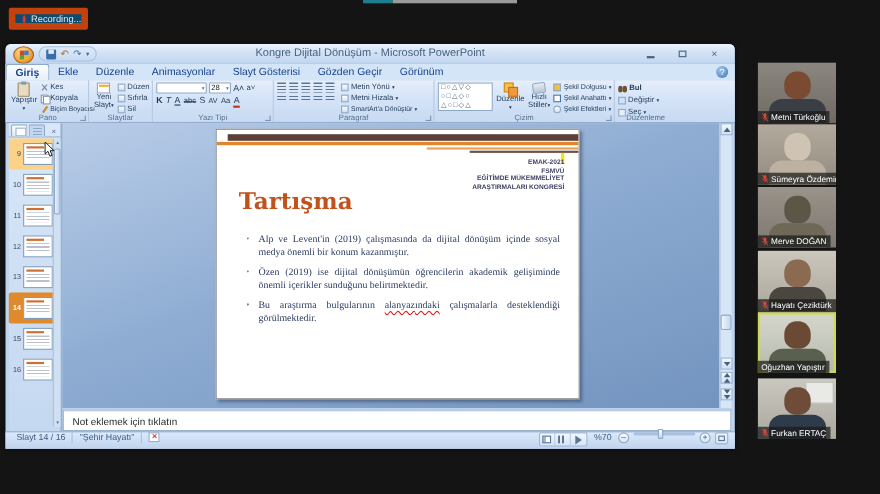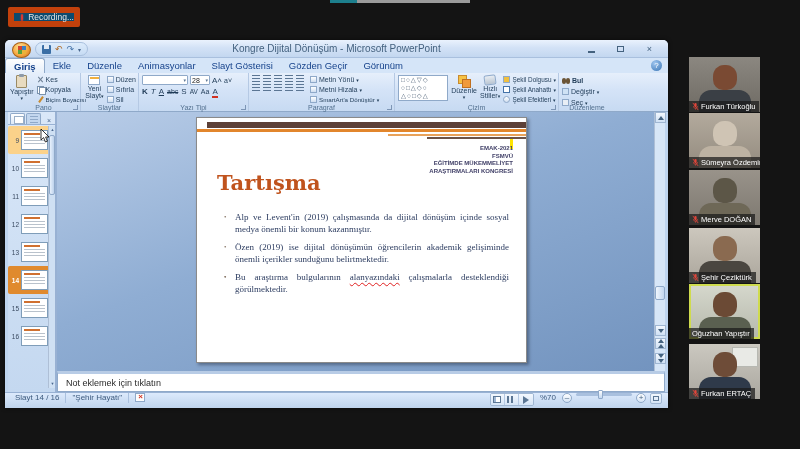--- a/index.html
+++ b/index.html
@@ -560,21 +560,21 @@
 
     <div class="tile" style="top:57px; background:linear-gradient(#8b8780,#6f6b64);">
       <span class="person" style="--head:#7a4a33; --shirt:#3a3f45;"></span>
       <span class="namebar">
         <svg class="micoff" viewBox="0 0 10 12">
             <rect x="3.4" y="1" width="3.2" height="6" rx="1.6" fill="#e0453a"></rect>
             <path d="M2 5.5a3 3 0 0 0 6 0" stroke="#e0453a" stroke-width="1" fill="none"></path>
             <line x1="5" y1="8.5" x2="5" y2="10.5" stroke="#e0453a"></line>
             <line x1="1.2" y1="0.8" x2="8.8" y2="11" stroke="#e0453a" stroke-width="1.2"></line>
           </svg>
-        <span>Furkan Türkoğlu</span>
+        <span>Metni Türkoğlu</span>
       </span>
     </div>
 
     <div class="tile" style="top:113px; background:linear-gradient(#b3aa9d,#938b7f);">
       <span class="person" style="--head:#cfc4b4; --shirt:#bdb2a2;"></span>
       <span class="namebar">
         <svg class="micoff" viewBox="0 0 10 12">
             <rect x="3.4" y="1" width="3.2" height="6" rx="1.6" fill="#e0453a"></rect>
             <path d="M2 5.5a3 3 0 0 0 6 0" stroke="#e0453a" stroke-width="1" fill="none"></path>
             <line x1="5" y1="8.5" x2="5" y2="10.5" stroke="#e0453a"></line>
@@ -599,21 +599,21 @@
 
     <div class="tile" style="top:228px; background:linear-gradient(#ccc7bd,#aba69c);">
       <span class="person" style="--head:#8a6a50; --shirt:#4a4640;"></span>
       <span class="namebar">
         <svg class="micoff" viewBox="0 0 10 12">
             <rect x="3.4" y="1" width="3.2" height="6" rx="1.6" fill="#e0453a"></rect>
             <path d="M2 5.5a3 3 0 0 0 6 0" stroke="#e0453a" stroke-width="1" fill="none"></path>
             <line x1="5" y1="8.5" x2="5" y2="10.5" stroke="#e0453a"></line>
             <line x1="1.2" y1="0.8" x2="8.8" y2="11" stroke="#e0453a" stroke-width="1.2"></line>
           </svg>
-        <span>Şehir Çeziktürk</span>
+        <span>Hayatı Çeziktürk</span>
       </span>
     </div>
 
     <div class="tile active" style="top:284px; background:linear-gradient(#d6d8cd,#b5b8ab);">
       <span class="person" style="--head:#6b4a35; --shirt:#5a6050;"></span>
       <span class="namebar">
         <span>Oğuzhan Yapıştır</span>
       </span>
     </div>
 

